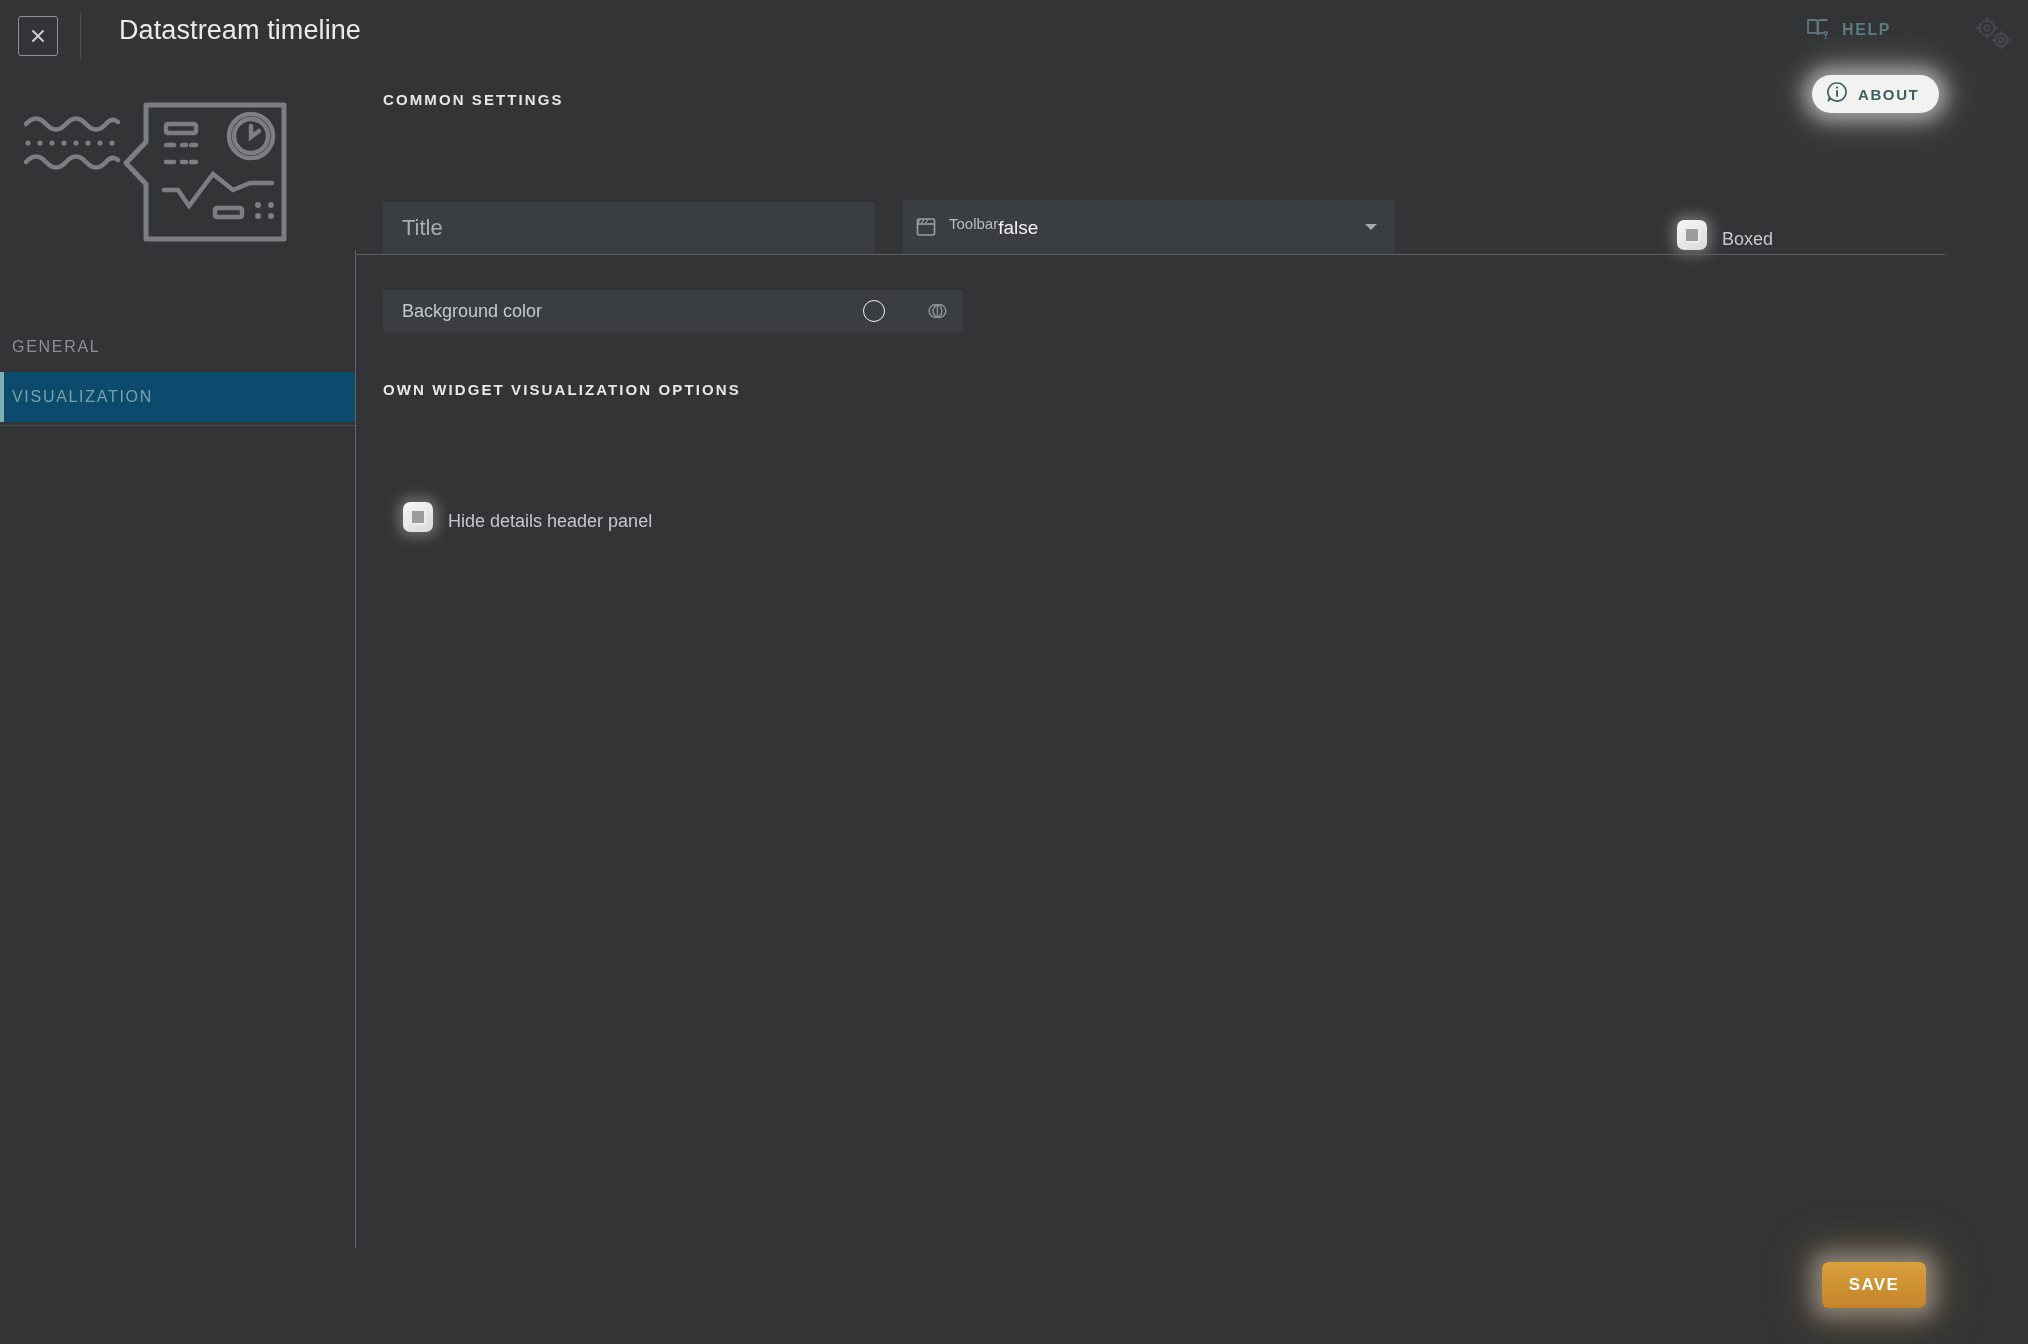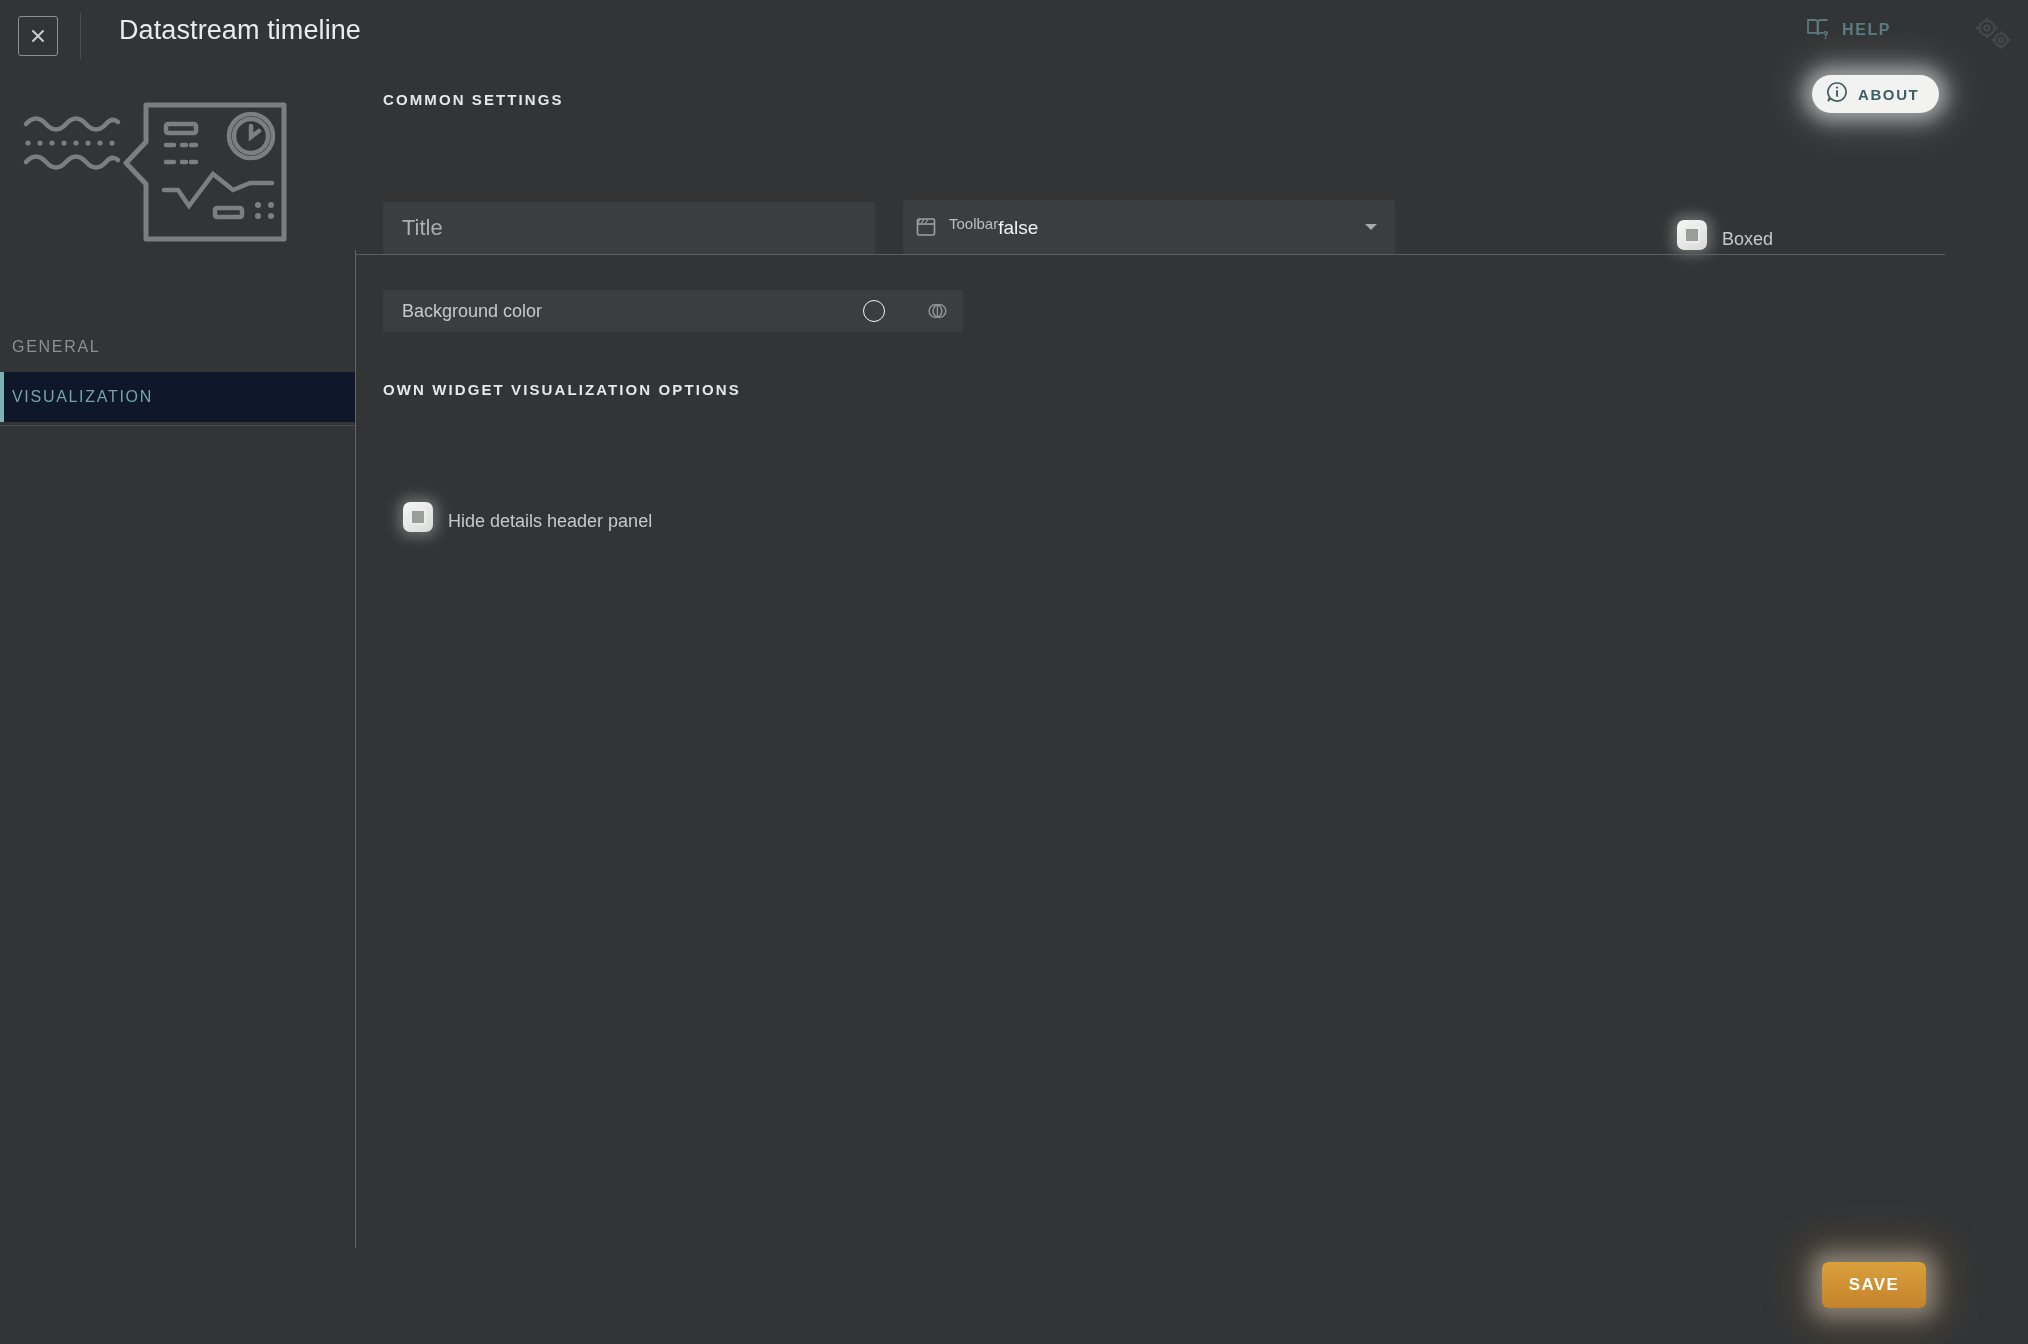--- a/index.html
+++ b/index.html
@@ -51,21 +51,21 @@
 
   
   .sidebar { position: absolute; left: 0; top: 72px; width: 355px; height: 1272px; }
   .widget-illus { position: absolute; left: 18px; top: 22px; }
   .nav { position: absolute; left: 0; top: 250px; width: 355px; }
   .nav-item {
     position: relative; height: 50px; display: flex; align-items: center;
     padding-left: 12px; cursor: pointer;
     font-size: 16px; letter-spacing: 1.7px; color: #8b9094;
   }
-  .nav-item.active { background: #0f172a; color: #76a3a7; }
+  .nav-item.active { background: #0c4a6e; color: #76a3a7; }
   .nav-item.active::before {
     content: ""; position: absolute; left: 0; top: 0; bottom: 0;
     width: 4px; background: #7fb0b4;
   }
   .nav-bottom-line {
     position: absolute; left: 0; top: 353px; width: 355px; height: 1px; background: #4a4d50;
   }
 
   
   .vsplit {

